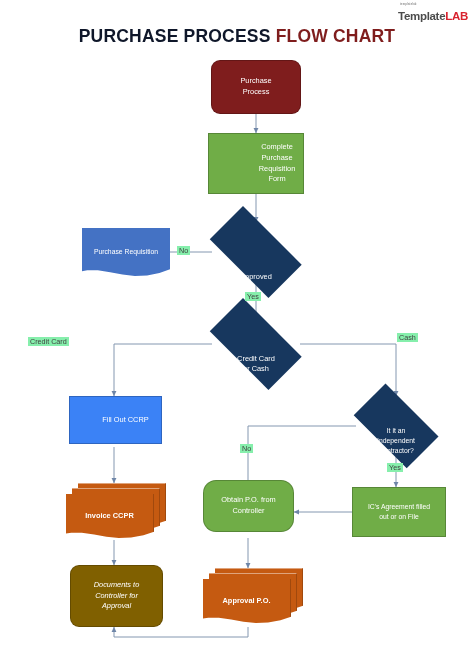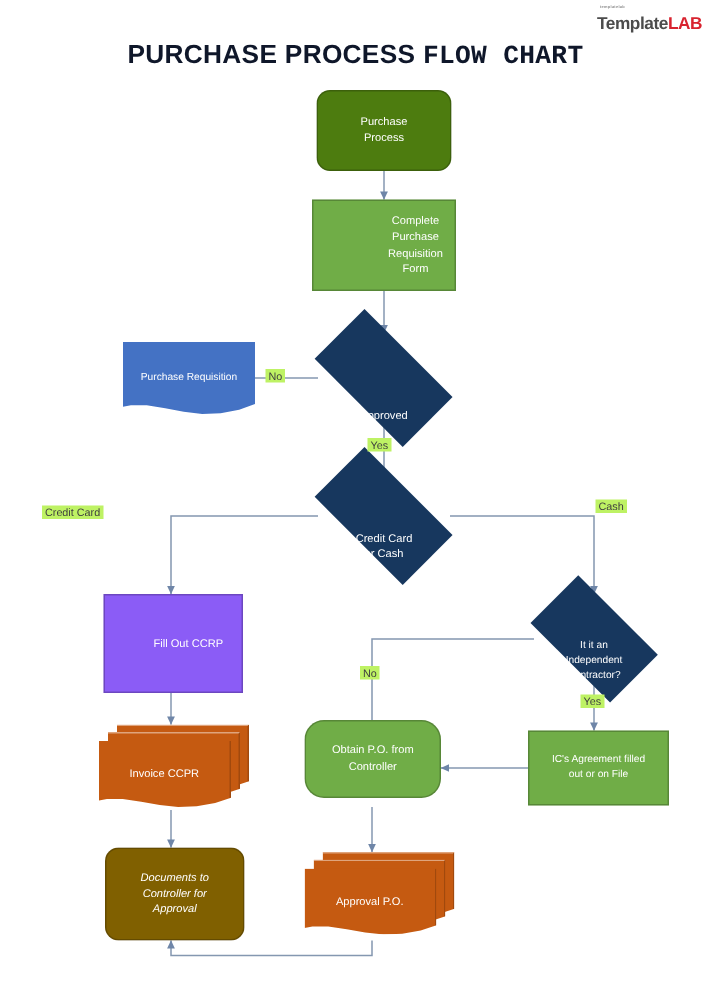--- a/index.html
+++ b/index.html
@@ -48,21 +48,21 @@
   #title {
     position: absolute;
     left: 0; right: 0; top: 26px;
     text-align: center;
     font-size: 17.5px;
     font-weight: bold;
     letter-spacing: 0.2px;
     white-space: nowrap;
   }
   #title .t-dark  { color: #0f172a; }
-  #title .t-light { color: #0f172a; font-family: Liberation Mono, monospace; }
+  #title .t-light { color: #7f1d1d; }
 
   
   .node {
     position: absolute;
     display: flex;
     align-items: center;
     justify-content: center;
     text-align: center;
     color: #ffffff;
     font-size: 7.4px;
@@ -107,31 +107,31 @@
   .docstack .g1 { left: 6px;  top: 5px;  width: 88px; height: 44px; z-index: 2; }
   .docstack .front {
     position: absolute;
     left: 0; top: 11px; width: 88px; height: 44px;
     background: var(--fill);
     border-right: 1px solid rgba(0,0,0,.18);
     clip-path: polygon(0% 0%, 100% 0%, 100% 86%,
                88% 94%, 74% 99%, 60% 100%, 46% 97%,
                32% 92%, 18% 88%, 6% 88%, 0% 90%);
     z-index: 3;
-    display: flex; align-items: center; justify-content: center;
+    display: flex; align-items: center; justify-content: center; font-weight: bold;
   }
 
   
   #wires { position: absolute; left: 0; top: 0; width: 474px; height: 670px; z-index: 0; }
 
   .edge-label {
     position: absolute;
     font-size: 7.2px;
     color: #3f3f3f;
-    background: #bef264;
+    background: #86efac;
     padding: 0 2px;
     white-space: nowrap;
     z-index: 6;
   }
 </style>
 </head>
 <body>
 
 <div id="canvas">
 
@@ -173,41 +173,41 @@
       <path d="M396,457 L396,487" marker-end="url(#ah)"></path>
 
       <path d="M352,512 L294,512" marker-end="url(#ah)"></path>
 
       <path d="M248,538 L248,568" marker-end="url(#ah)"></path>
 
       <path d="M248,627 L248,637 L114,637 L114,627" marker-end="url(#ah)"></path>
     </g>
   </svg>
 
-  <div class="node rect round" style="left:211px; top:60px; width:90px; height:54px; background:#4d7c0f;">
+  <div class="node rect round" style="left:211px; top:60px; width:90px; height:54px; background:#7f1d1d;">
     <span class="lbl">Purchase<br>Process</span>
   </div>
 
   <div class="node rect" style="left:208px; top:133px; width:96px; height:61px; background:#70AD47;padding-left:46px;">
     <span class="lbl">Complete Purchase<br>Requisition Form</span>
   </div>
 
   <div class="node diamond" style="left:197px; top:219px; width:118px; height:66px; --fill:#17375E;">
     <span class="lbl">Approved</span>
   </div>
 
   <div class="node doc" style="left:82px; top:228px; width:88px; height:48px; background:#4472C4; font-size:6.8px;">
     <span class="lbl">Purchase Requisition</span>
   </div>
 
   <div class="node diamond" style="left:197px; top:311px; width:118px; height:66px; --fill:#17375E;">
     <span class="lbl">Credit Card<br>or Cash</span>
   </div>
 
-  <div class="node rect" style="left:69px; top:396px; width:93px; height:66px; background:#8b5cf6;padding-left:24px;">
+  <div class="node rect" style="left:69px; top:396px; width:93px; height:48px; background:#3b82f6;padding-left:24px;">
     <span class="lbl">Fill Out CCRP</span>
   </div>
 
   <div class="node diamond" style="left:343px; top:394px; width:106px; height:64px; --fill:#17375E; font-size:6.8px;">
     <span class="lbl">It it an<br>Independent<br>Contractor?</span>
   </div>
 
   <div class="node docstack" style="left:66px; top:483px; width:100px; height:57px; --fill:#C55A11; background:transparent;">
     <span class="ghost g2"></span>
     <span class="ghost g1"></span>

